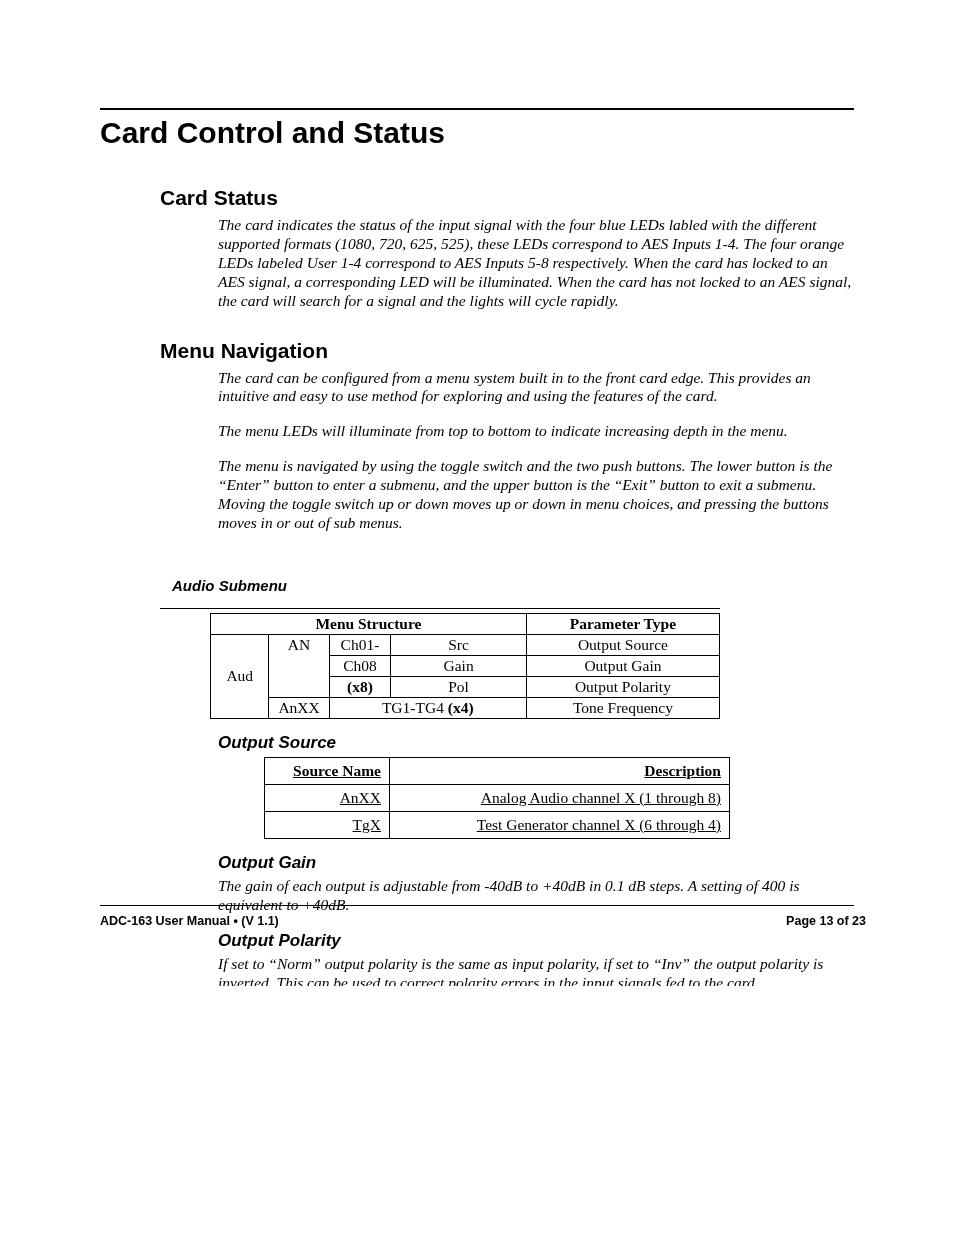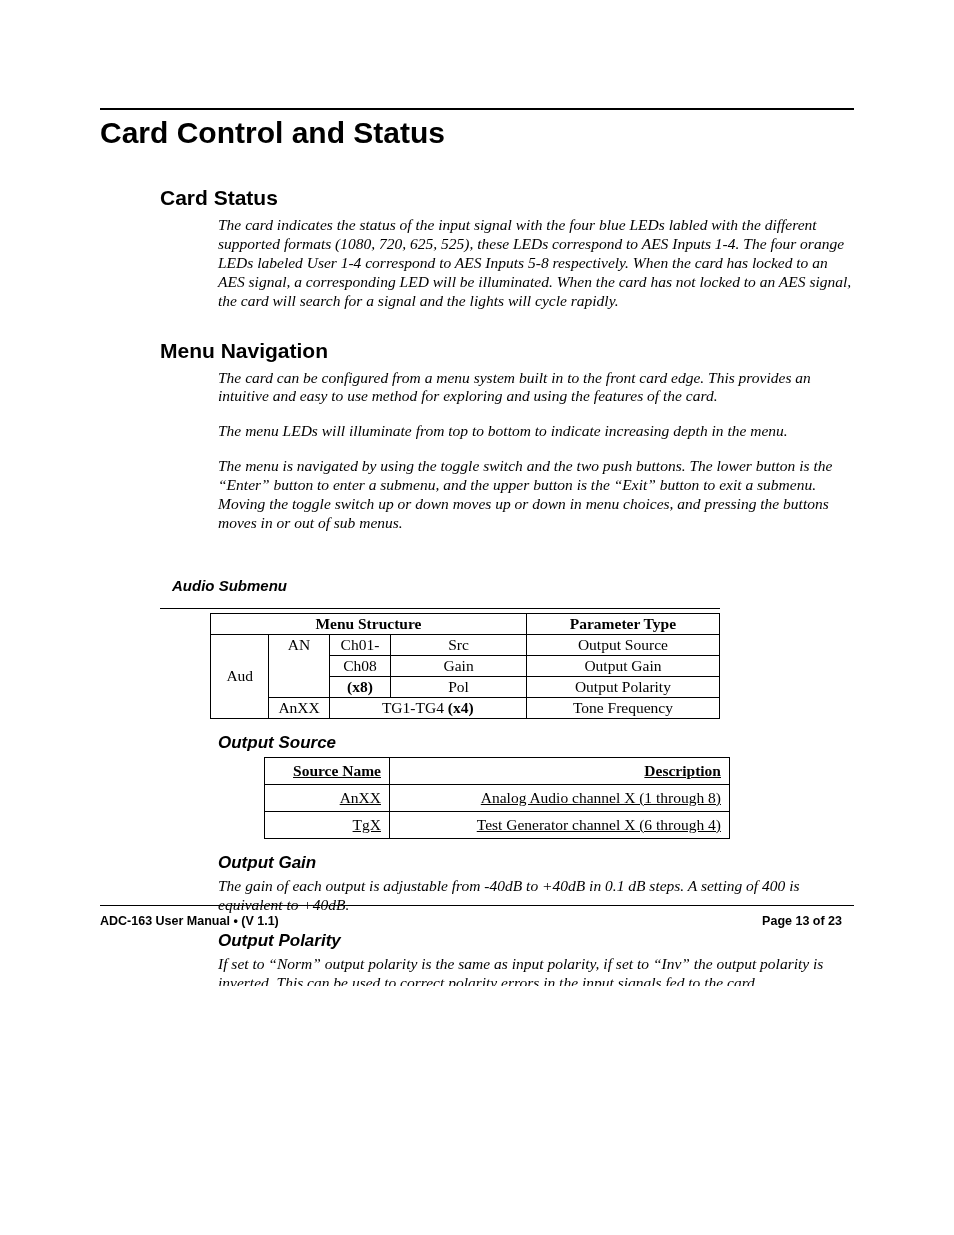--- a/index.html
+++ b/index.html
@@ -98,21 +98,21 @@
 
   
   .footer-rule {
     position: absolute;
     left: 100px; right: 100px;
     bottom: 80px;
     border-top: 1.5px solid #000;
   }
   .footer {
     position: absolute;
-    left: 100px; right: 112px;
+    left: 100px; right: 88px;
     bottom: 58px;
     display: flex;
     justify-content: space-between;
     font-family: Arial, Helvetica, sans-serif;
     font-weight: bold;
     font-size: 12.5px;
   }
   .bullet { font-family: Arial, sans-serif; }
 </style>
 </head>

